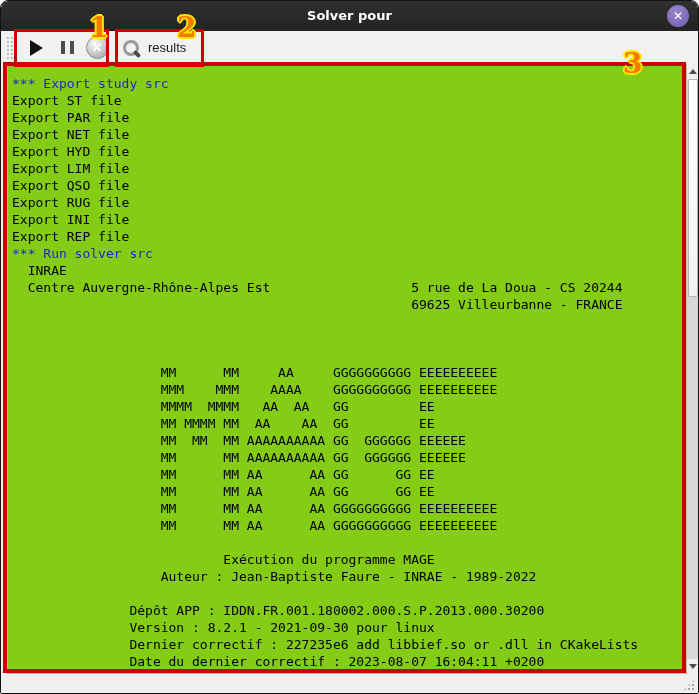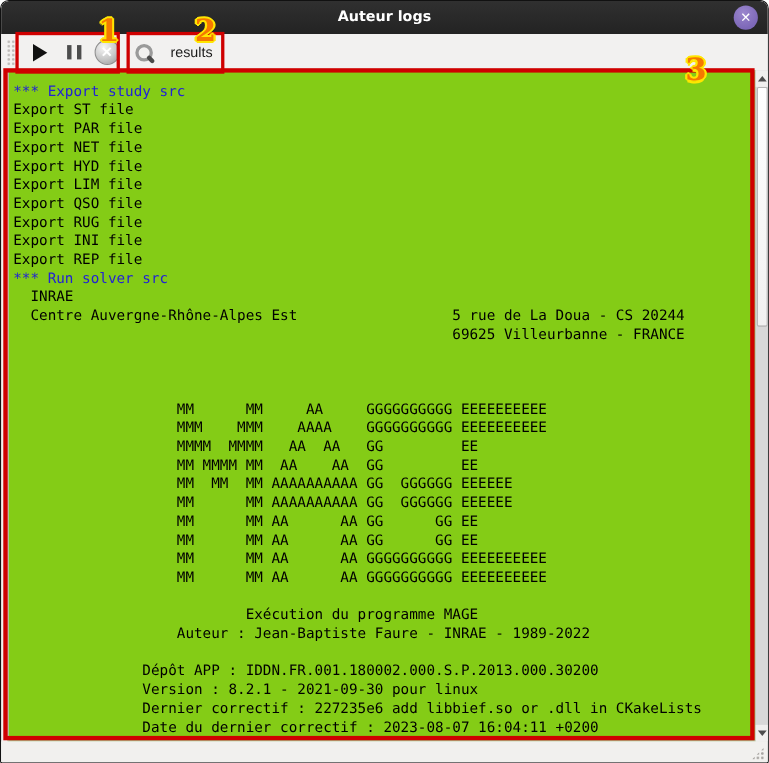--- a/index.html
+++ b/index.html
@@ -55,21 +55,21 @@
   .btn-pause { left:53px; width:26px; }
   .pause-icon { display:flex; gap:5px; }
   .pause-icon i { display:block; width:4px; height:13px; background:#4d4d4d; }
   .btn-stop { left:83px; width:26px; }
   .stop-ball {
     width:23px; height:23px; border-radius:50%;
     background:radial-gradient(circle at 35% 28%, #f7f7f7, #c7c7c7 55%, #999999 95%);
     border:1px solid #8d8d8d;
     color:#ffffff; font-size:13px; font-weight:bold; line-height:21px; text-align:center;
   }
-  .btn-results { left:116px; width:86px; justify-content:flex-start; gap:14px; padding-left:4px; }
+  .btn-results { left:116px; width:86px; justify-content:flex-start; gap:7px; padding-left:4px; }
   .magnifier { position:relative; width:20px; height:20px; }
   .magnifier::before {
     content:""; position:absolute; left:2px; top:2px; width:10px; height:10px;
     border:3px solid #9a9a9a; border-radius:50%;
   }
   .magnifier::after {
     content:""; position:absolute; left:12px; top:14px; width:8px; height:4px;
     background:#4a4a4a; border-radius:2px; transform:rotate(45deg);
   }
   .results-label { font-size:13px; color:#1a1a1a; }
@@ -142,21 +142,21 @@
   .anno-num-1 { left:88px;  top:13px; }
   .anno-num-2 { left:176px; top:13px; }
   .anno-num-3 { left:622px; top:49px; }
 </style>
 </head>
 <body>
 
 <div class="window">
 
   <div class="titlebar">
-    <span class="title">Auteur logs</span>
+    <span class="title">Solver pour</span>
     <div class="close-btn">
       <span>✕</span>
     </div>
   </div>
 
   <div class="toolbar">
     <div class="drag-handle"></div>
     <button class="tb-btn btn-play">
       <span class="play-icon"></span>
     </button>

